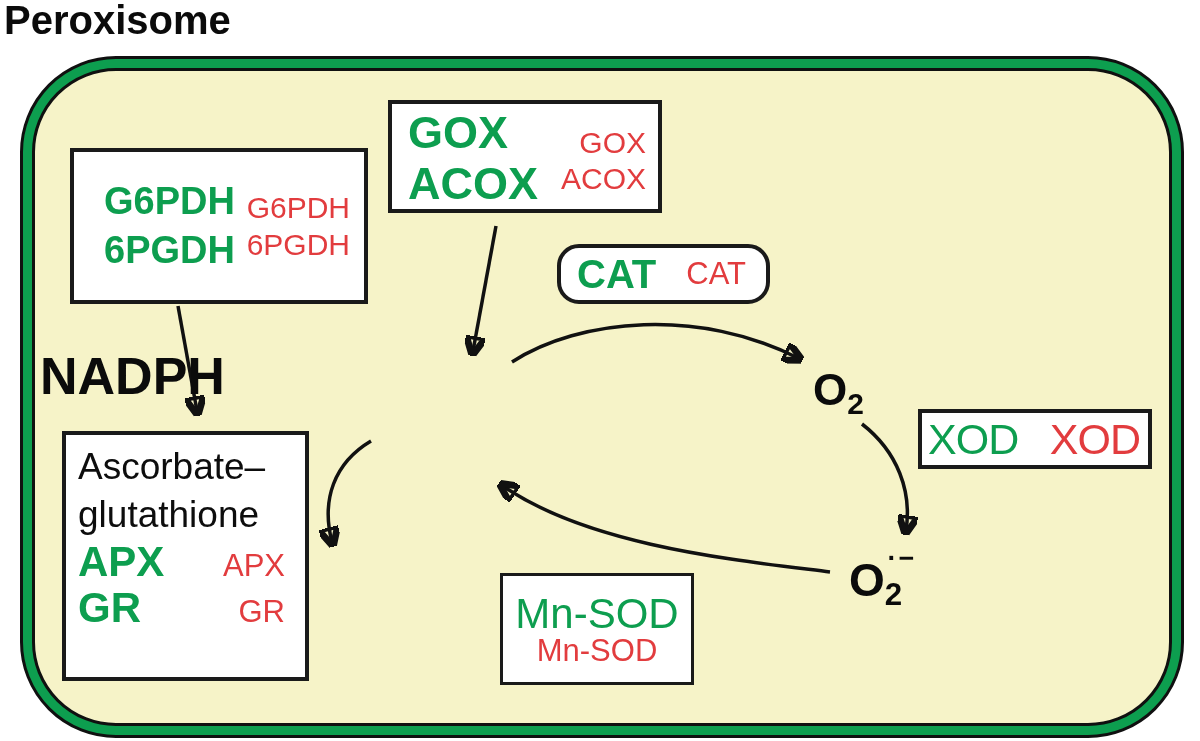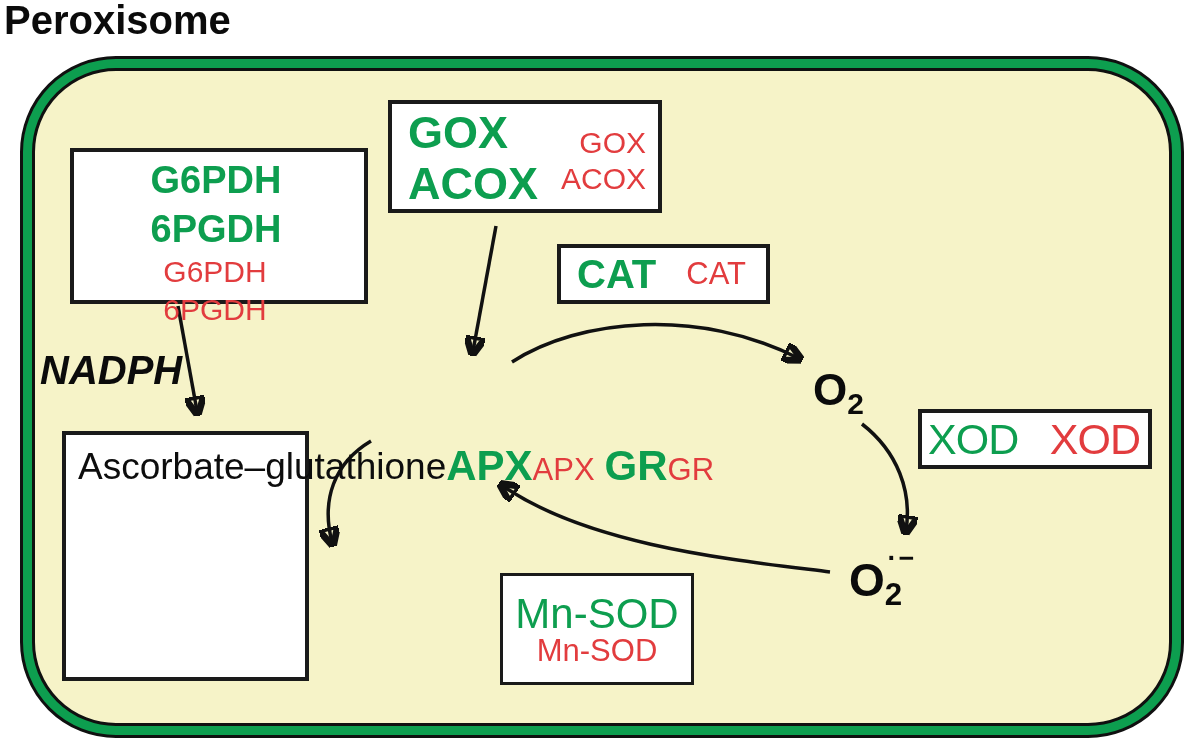--- a/index.html
+++ b/index.html
@@ -16,56 +16,56 @@
 
   
   svg.arrows{position:absolute;left:0;top:0;width:1200px;height:741px;pointer-events:none;}
   svg.arrows path{stroke:#111;stroke-width:3.5;fill:none;}
 
   
   .ebox{position:absolute;background:#fff;border:4px solid #1a1a1a;box-sizing:border-box;display:flex;}
   .green-txt{color:#0d9e4f;}
   .red-txt{color:#e23c3e;}
 
-  #box-dh{left:70px;top:148px;width:298px;height:156px;flex-direction:column;align-items:center;
-          justify-content:space-between;padding:4px 12px 4px 6px;}
+  #box-dh{left:70px;top:148px;width:298px;height:156px;align-items:center;
+          justify-content:space-between;padding:4px 12px 4px 30px;}
   #box-dh .green-col{font-size:38px;font-weight:bold;line-height:1.28;}
   #box-dh .green-col .centered{text-align:center;}
   #box-dh .red-col{font-size:30px;line-height:1.25;text-align:center;padding-right:2px;}
 
   #box-ox{left:388px;top:100px;width:274px;height:113px;flex-direction:row;
           justify-content:space-between;padding:4px 12px 4px 16px;}
   #box-ox .green-col{font-size:45px;font-weight:bold;line-height:1.13;}
   #box-ox .red-col{font-size:30px;line-height:1.2;text-align:right;padding-top:17px;}
 
   #box-cat{left:557px;top:244px;width:213px;height:60px;flex-direction:row;align-items:center;
-           justify-content:space-between;padding:0 20px 0 16px;}
+           justify-content:space-between;padding:0 20px 0 16px;border-radius:22px;}
   #box-cat .g{font-size:40px;font-weight:bold;}
   #box-cat .r{font-size:31px;}
 
   #box-xod{left:918px;top:409px;width:234px;height:60px;flex-direction:row;align-items:center;
            justify-content:space-between;padding:0 8px 0 6px;}
   #box-xod .g,#box-xod .r{font-size:43px;font-weight:normal;letter-spacing:-1px;}
 
   #box-mnsod{left:500px;top:573px;width:194px;height:112px;flex-direction:column;align-items:center;
              justify-content:center;border-width:3px;}
   #box-mnsod .g{font-size:42px;line-height:1;}
   #box-mnsod .r{font-size:31px;line-height:1;}
 
-  #box-agc{left:62px;top:431px;width:247px;height:250px;flex-direction:row;
+  #box-agc{left:62px;top:431px;width:247px;height:250px;flex-direction:column;
            padding:8px 10px 6px 12px;}
   #box-agc .black-line{font-size:37px;line-height:1.3;color:#0d0d0d;}
   #box-agc .row{display:flex;justify-content:space-between;align-items:baseline;padding-right:10px;}
   #box-agc .row .g{font-size:42px;font-weight:bold;line-height:1.1;}
   #box-agc .row .r{font-size:31px;}
 
   
   .mol{position:absolute;font-weight:bold;color:#0b0b0b;line-height:1;white-space:nowrap;}
   .mol sub{font-size:0.68em;line-height:0;vertical-align:-0.3em;}
-  #nadph{left:40px;top:350px;font-size:40px;font-style:italic;}
+  #nadph{left:40px;top:350px;font-size:52px;}
   #h2o2{left:415px;top:392px;font-size:40px;}
   #o2{left:813px;top:368px;font-size:44px;}
   #superoxide{left:849px;top:557px;font-size:46px;}
   #superoxide .radical{position:absolute;top:-12px;right:-14px;font-size:27px;letter-spacing:2px;}
   #h2o{left:342px;top:585px;font-size:44px;}
 </style>
 </head>
 <body>
 
 <div class="canvas">

